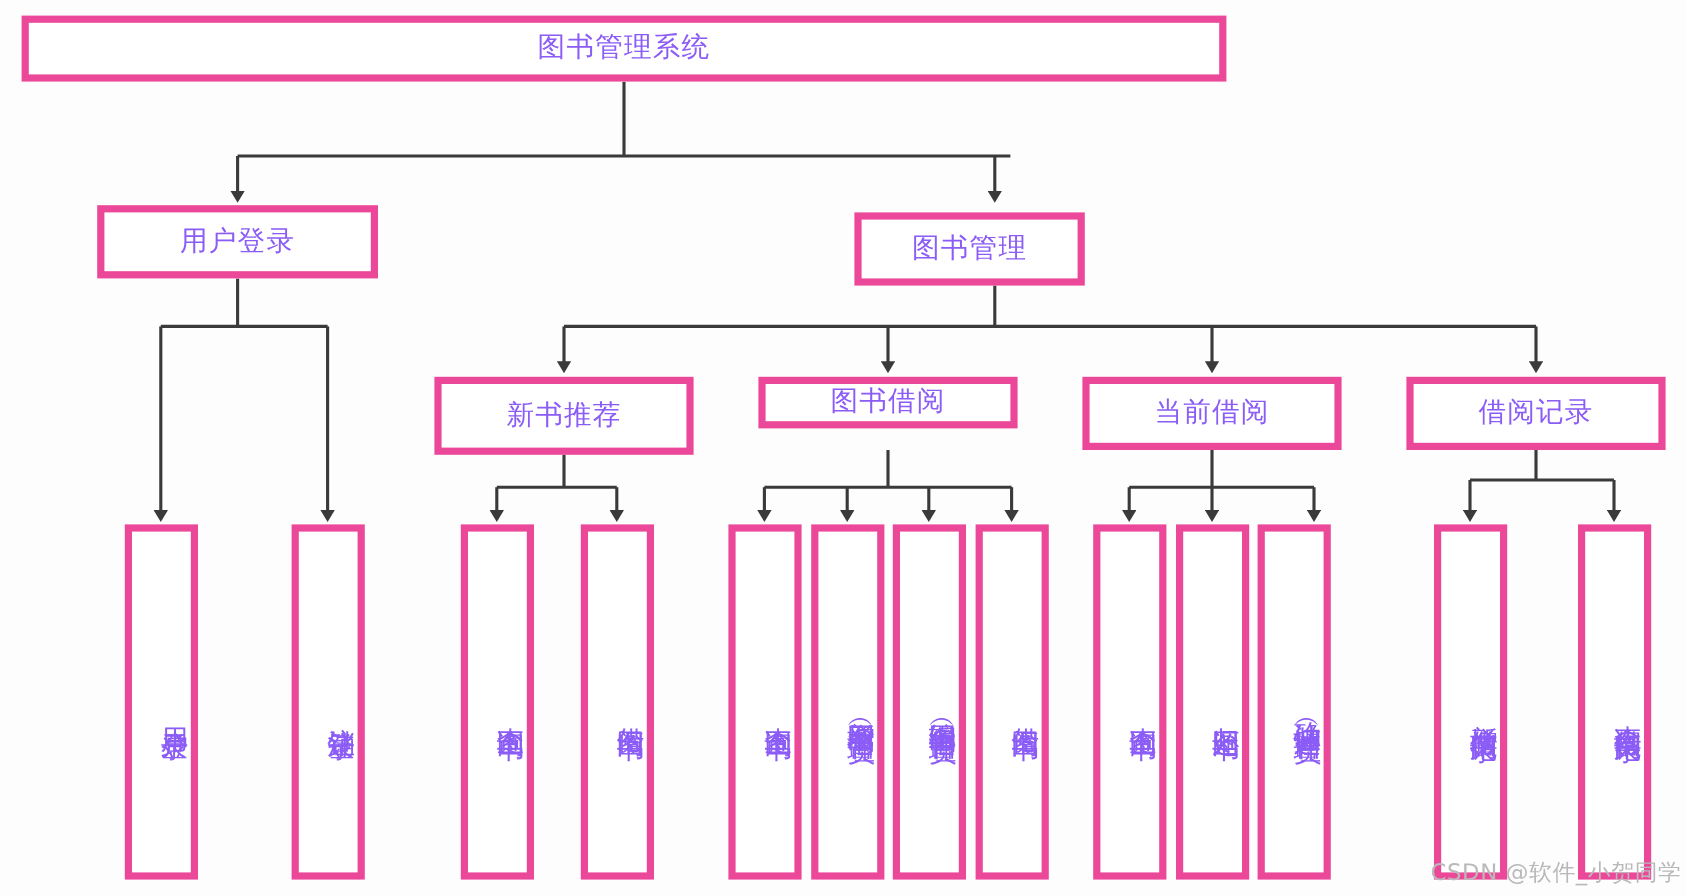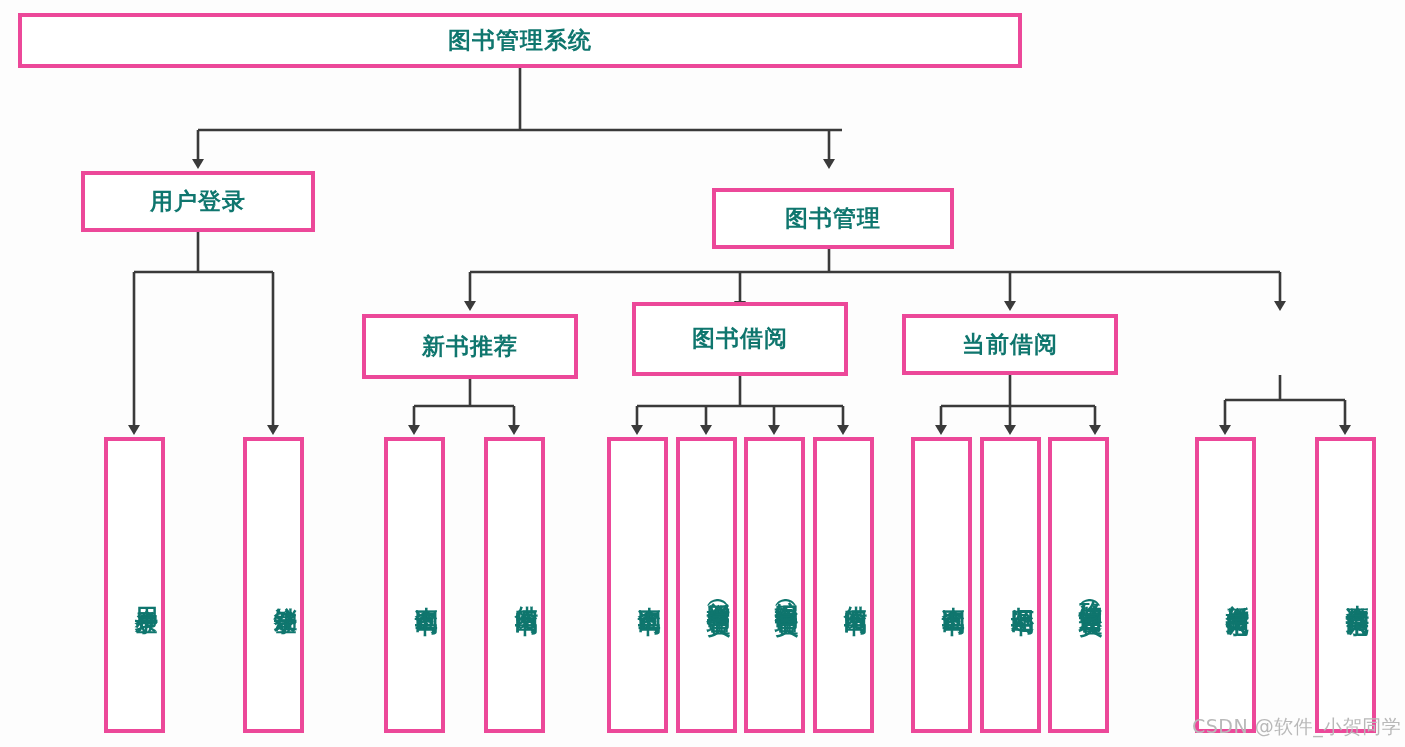--- a/index.html
+++ b/index.html
@@ -23,26 +23,25 @@
     left: 0;
     top: 0;
     width: 1405px;
     height: 747px;
     pointer-events: none;
   }
   .node {
     position: absolute;
     box-sizing: border-box;
     background: #ffffff;
-    border: 4px solid #ec4899;
+    border: 6px solid #ec4899;
     display: flex;
     align-items: center;
     justify-content: center;
-    color: #0f766e;
-    font-weight: bold;
+    color: #8b5cf6;
   }
   .node.horizontal {
     font-size: 23px;
     letter-spacing: 1px;
     line-height: 1.2;
   }
   .node.vertical {
     writing-mode: vertical-rl;
     text-orientation: upright;
     font-size: 23px;
@@ -122,32 +121,35 @@
     </g>
   </svg>
 
   <div class="node horizontal" style="left:18px; top:13px; width:1004px; height:55px;">
     <span>图书管理系统</span>
   </div>
 
   <div class="node horizontal" style="left:81px; top:171px; width:234px; height:61px;">
     <span>用户登录</span>
   </div>
-  <div class="node horizontal" style="left:712px; top:188px; width:242px; height:61px;">
+  <div class="node horizontal" style="left:712px; top:177px; width:192px; height:61px;">
     <span>图书管理</span>
   </div>
 
   <div class="node horizontal" style="left:362px; top:314px; width:216px; height:65px;">
     <span>新书推荐</span>
   </div>
-  <div class="node horizontal" style="left:632px; top:302px; width:216px; height:74px;">
+  <div class="node horizontal" style="left:632px; top:314px; width:216px; height:43px;">
     <span>图书借阅</span>
   </div>
   <div class="node horizontal" style="left:902px; top:314px; width:216px; height:61px;justify-content:center;">
     <span>当前借阅</span>
+  </div>
+  <div class="node horizontal" style="left:1172px; top:314px; width:216px; height:61px;">
+    <span>借阅记录</span>
   </div>
 
   <div class="node vertical" style="left:104px; top:437px; width:61px; height:296px;">
     <span class="vlabel">用户登录</span>
   </div>
   <div class="node vertical" style="left:243px; top:437px; width:61px; height:296px;">
     <span class="vlabel">注销登录</span>
   </div>
 
   <div class="node vertical" style="left:384px; top:437px; width:61px; height:296px;">

